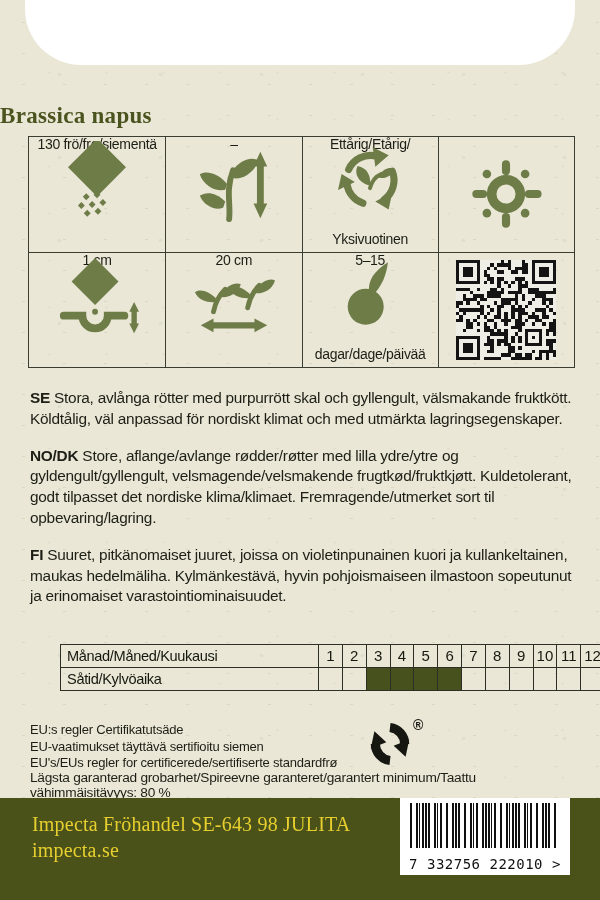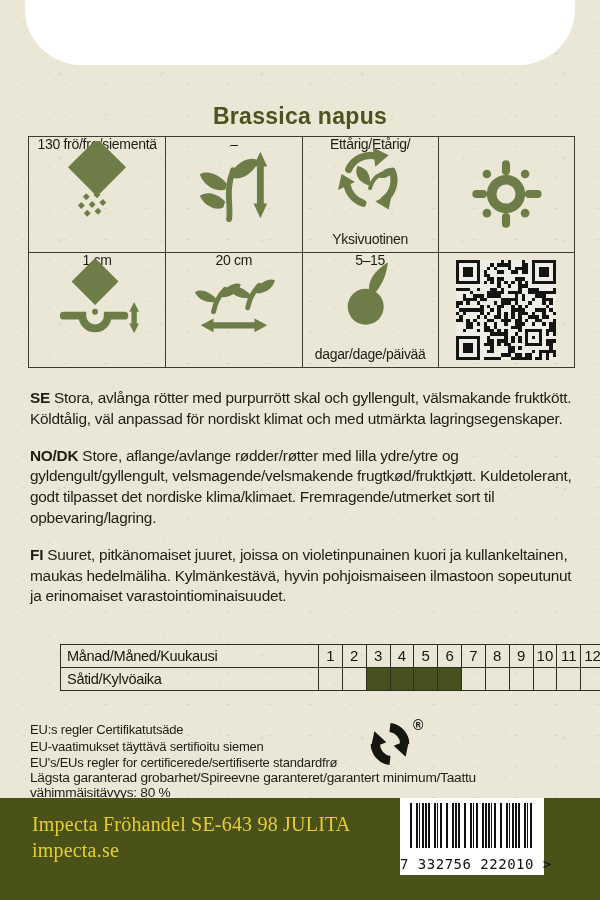--- a/index.html
+++ b/index.html
@@ -9,22 +9,22 @@
     background-image:
       radial-gradient(rgba(115,110,85,.13) 1px, transparent 1.3px),
       radial-gradient(rgba(150,145,118,.10) 1px, transparent 1.5px),
       radial-gradient(rgba(95,92,70,.07) 1.6px, transparent 2.2px);
     background-size:41px 31px,57px 47px,101px 83px;
     background-position:3px 7px,21px 2px,9px 33px;
     font-family:"Liberation Sans",sans-serif;color:#1d1e15;
   }
   .notch{position:absolute;left:25px;top:-62px;width:550px;height:127px;background:#ffffff;
     border-radius:56px;}
-  .title{position:absolute;left:0;top:103px;width:100%;text-align:center;
-    font-family:Liberation Sans, sans-serif;font-weight:bold;font-size:23px;color:#4b531f;letter-spacing:.3px;}
+  .title{position:absolute;left:0;top:103px;width:100%;text-align:left;
+    font-family:Liberation Serif, serif;font-weight:bold;font-size:23px;color:#4b531f;letter-spacing:.3px;}
   
   .icon-grid{position:absolute;left:28px;top:136px;width:545px;height:230px;
     display:grid;grid-template-columns:repeat(4,1fr);grid-template-rows:1fr 1fr;
     border:1.6px solid #3c3d31;}
   .gcell{position:relative;border-left:1.3px solid #3c3d31;display:flex;flex-direction:column;
     align-items:center;justify-content:space-between;padding-bottom:5px;}
   .gcell:first-child,.gcell.row2-first{border-left:none;}
   .gcell.row2{border-top:1.3px solid #3c3d31;gap:8px;}
   .gicon{position:absolute;top:4px;left:50%;transform:translateX(-50%);}
   .gicon.centered{top:50%;transform:translate(-50%,-50%);}
@@ -42,21 +42,21 @@
   .mcell{border-left:1.4px solid #2d2e24;font-size:15px;line-height:21px;text-align:center;color:#16170e;}
   
   .eu-block{position:absolute;left:30px;top:722px;font-size:13px;line-height:16.6px;letter-spacing:-.2px;}
   .green-dot{position:absolute;left:368px;top:722px;width:44px;height:44px;}
   .reg-mark{position:absolute;left:413px;top:717px;font-size:14px;font-weight:bold;color:#161711;}
   .guarantee{position:absolute;left:30px;top:770px;width:545px;font-size:13.7px;letter-spacing:-.25px;}
   
   .footer{position:absolute;left:0;top:798px;width:600px;height:102px;background:#4a5119;}
   .footer-text{position:absolute;left:32px;top:13px;font-family:"Liberation Serif",serif;
     color:#e7cf2f;font-size:20px;line-height:26px;letter-spacing:.2px;}
-  .barcode-box{position:absolute;left:400px;top:0px;width:144px;height:77px;background:#ffffff;}
+  .barcode-box{position:absolute;left:400px;top:0px;width:170px;height:77px;background:#ffffff;}
   .bars{position:absolute;left:10px;top:5px;right:10px;height:45px;
     background-image:
       repeating-linear-gradient(90deg,#101010 0 2px,transparent 2px 6px),
       repeating-linear-gradient(90deg,#101010 0 1px,transparent 1px 9px),
       repeating-linear-gradient(90deg,#101010 0 2px,transparent 2px 15px);}
   .barcode-digits{position:absolute;left:0;bottom:3px;width:100%;text-align:center;
     font-family:"DejaVu Sans Mono",monospace;font-size:14px;letter-spacing:.5px;color:#101010;white-space:nowrap;}
   svg{display:block;}
 </style>
 </head>

